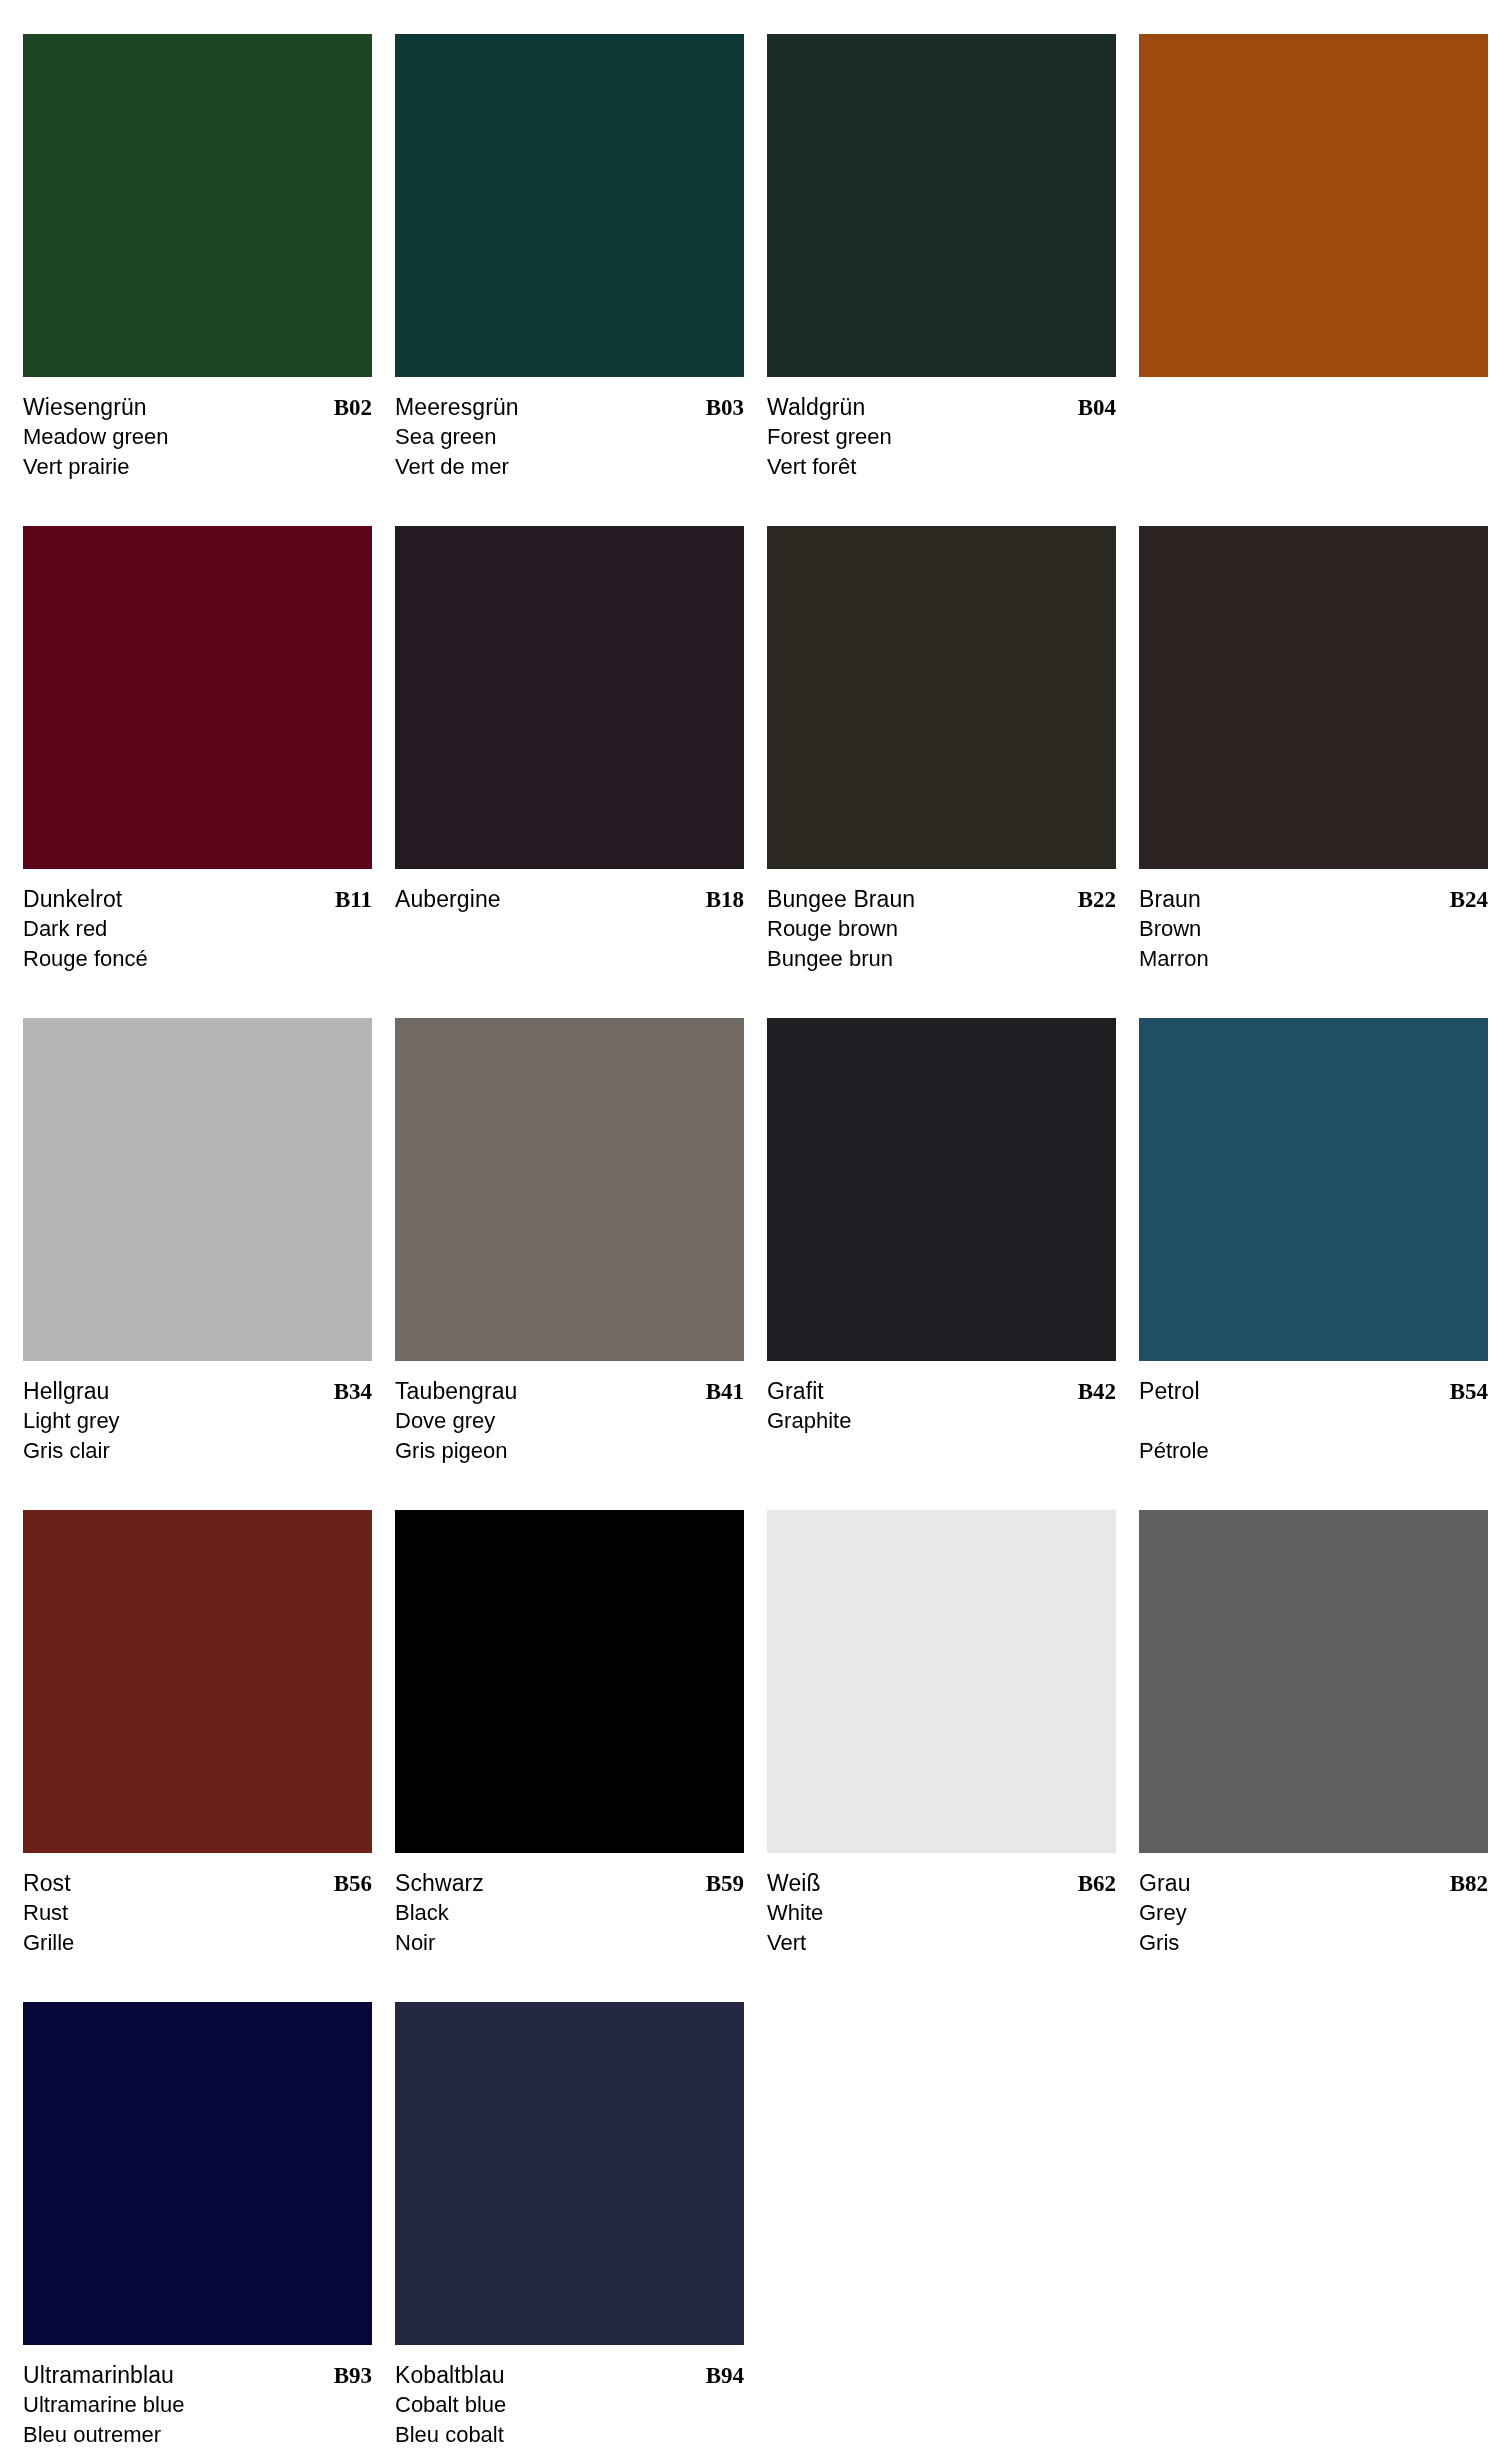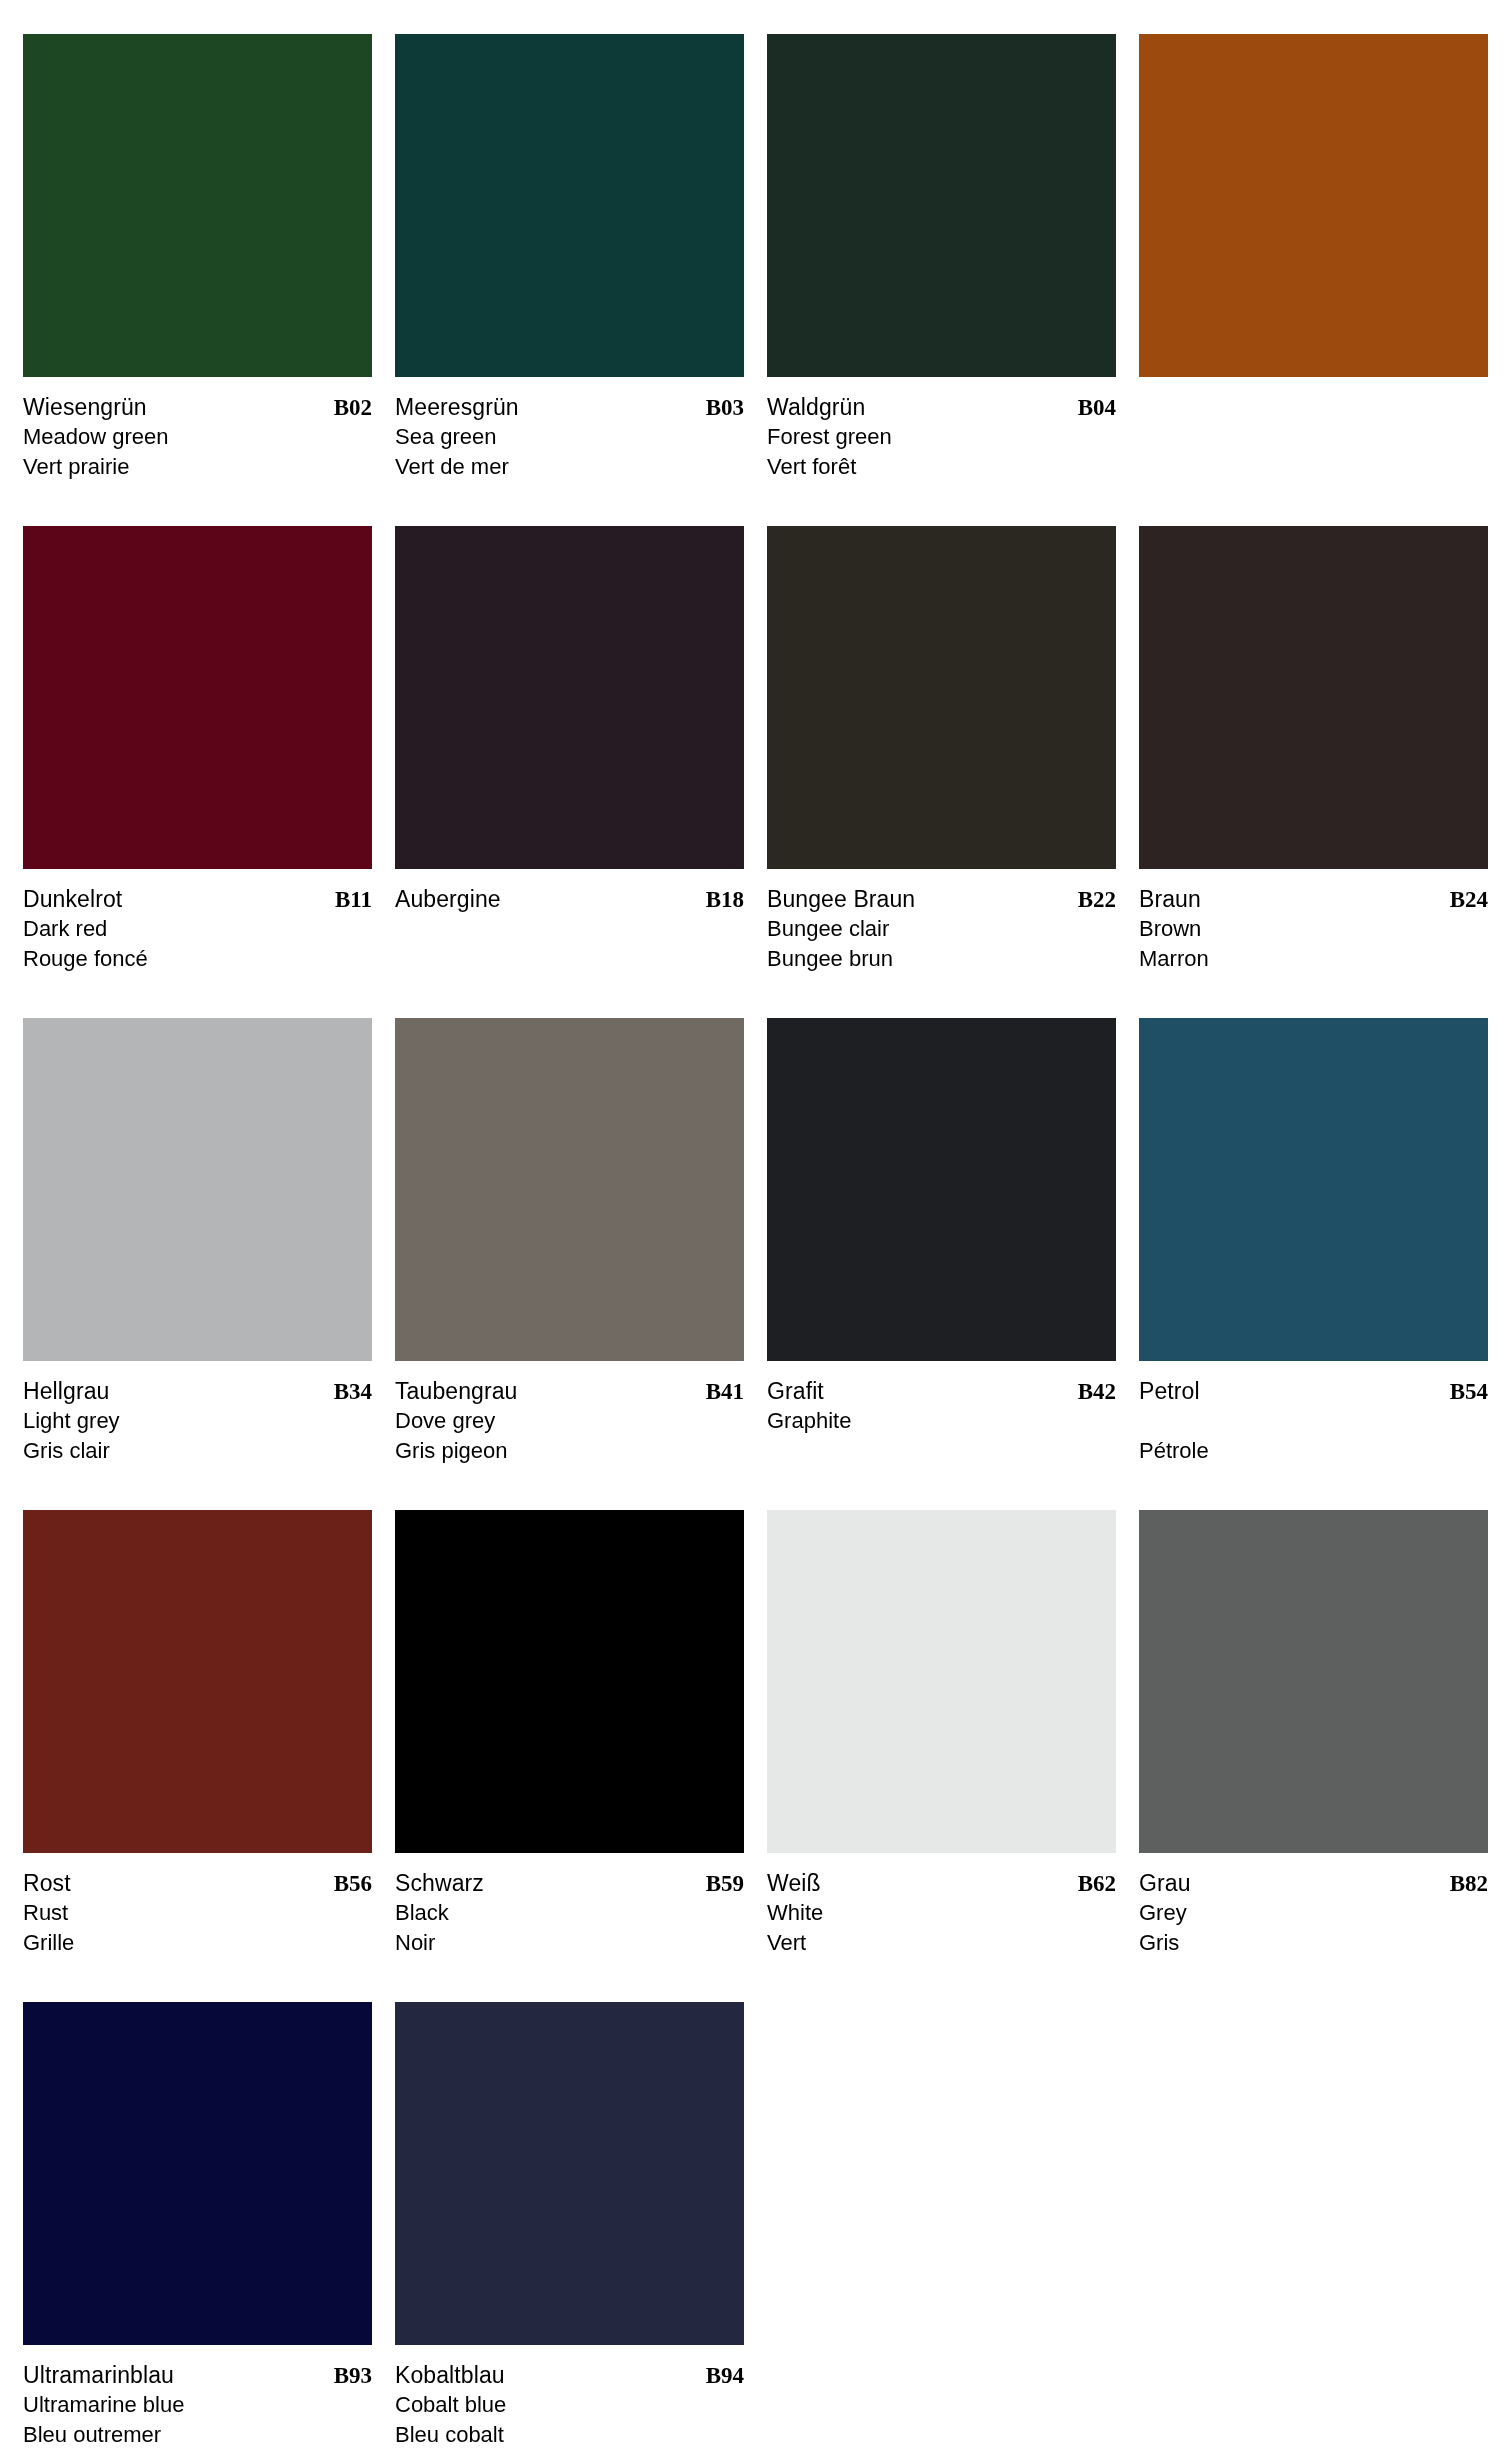--- a/index.html
+++ b/index.html
@@ -150,21 +150,21 @@
           <div class="label-secondary is-empty"></div>
         </div>
       </div>
       <div class="swatch-cell">
         <div class="swatch-chip" style="background-color: rgb(42, 40, 32);"></div>
         <div class="swatch-labels">
           <div class="label-row">
             <span class="label-name">Bungee Braun</span>
             <span class="label-code">B22</span>
           </div>
-          <div class="label-secondary">Bungee clair</div>
+          <div class="label-secondary">Rouge brown</div>
           <div class="label-secondary">Bungee brun</div>
         </div>
       </div>
       <div class="swatch-cell">
         <div class="swatch-chip" style="background-color: rgb(45, 35, 35);"></div>
         <div class="swatch-labels">
           <div class="label-row">
             <span class="label-name">Braun</span>
             <span class="label-code">B24</span>
           </div>

